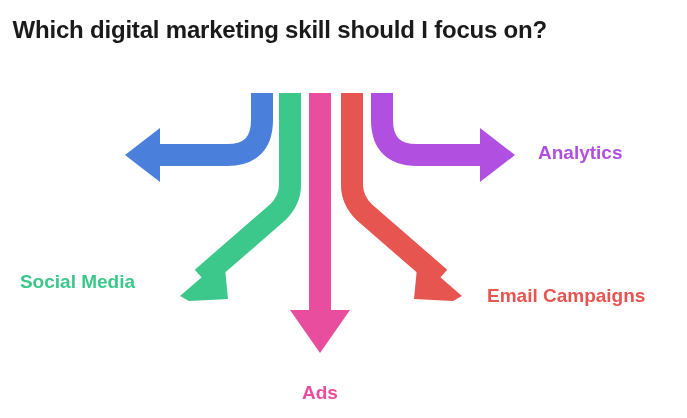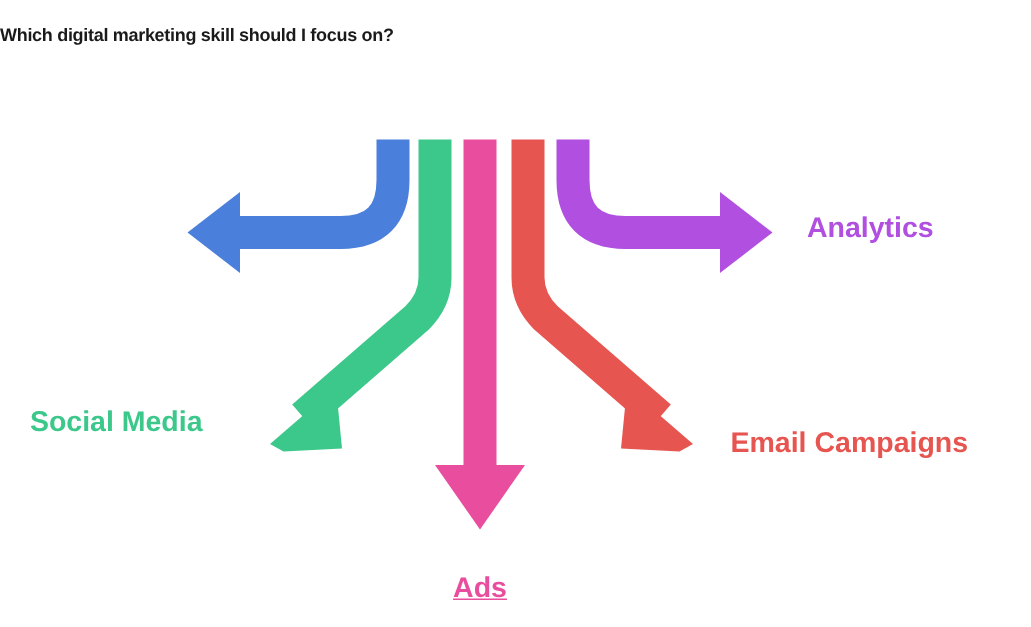--- a/index.html
+++ b/index.html
@@ -19,22 +19,22 @@
     left: 0;
     top: 0;
     width: 687px;
     height: 418px;
   }
   #diagram-title {
     position: absolute;
     left: 0;
     top: 16px;
     width: 547px;
-    text-align: left;
-    font-size: 12px;
+    text-align: right;
+    font-size: 24px;
     font-weight: bold;
     color: #1a1a1a;
     letter-spacing: -0.2px;
   }
   #arrow-layer {
     position: absolute;
     left: 0;
     top: 0;
     width: 687px;
     height: 418px;
@@ -92,19 +92,19 @@
     <g>
       <path fill="none" stroke="#b04fe0" stroke-width="22" stroke-linecap="butt" d="M 382,93 L 382,120 Q 382,155 417,155 L 497,155"></path>
       <polygon fill="#b04fe0" points="515,155 480,128 480,182"></polygon>
     </g>
 
   </svg>
 
 
   <div class="node-label label-left" id="label-social" style="color: rgb(60, 200, 138);">Social Media</div>
 
-  <div class="node-label label-center" id="label-ads" style="color: rgb(233, 77, 158); text-decoration: underline;">Ads</div>
+  <div class="node-label label-center" id="label-ads" style="color: rgb(233, 77, 158);">Ads</div>
 
   <div class="node-label label-right" id="label-analytics" style="color: rgb(176, 79, 224);">Analytics</div>
 
   <div class="node-label label-right" id="label-email" style="color: rgb(230, 85, 80);">Email Campaigns</div>
 
 </div>
 
 </body></html>

